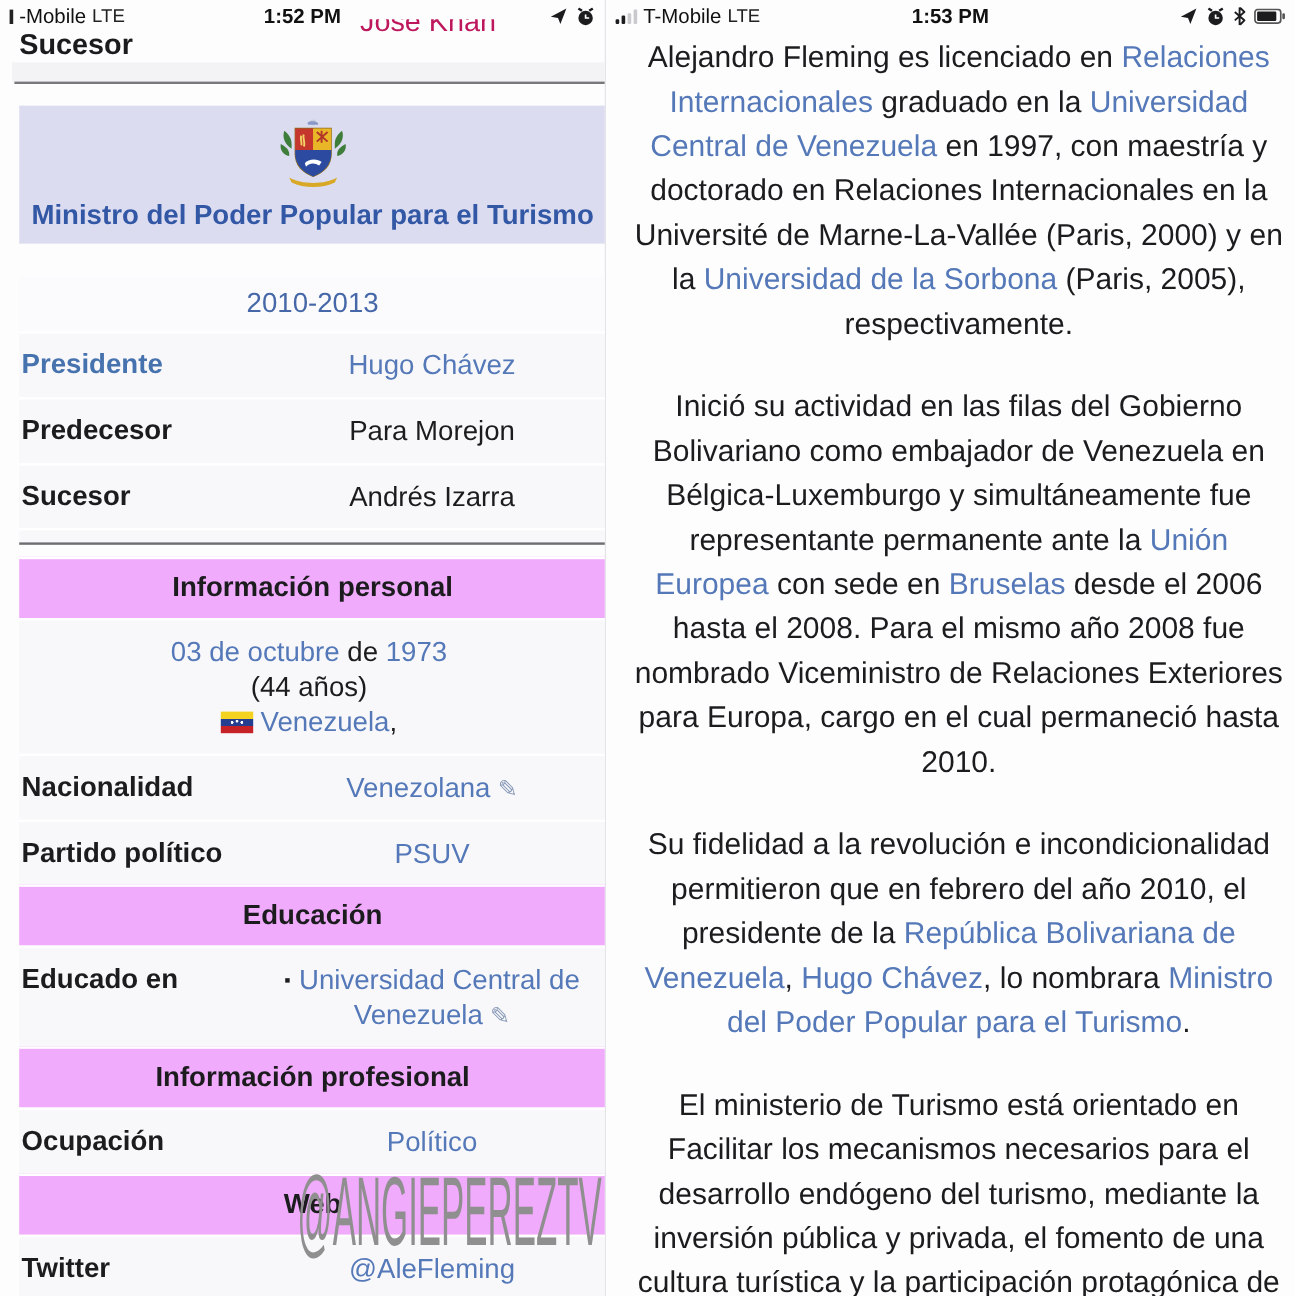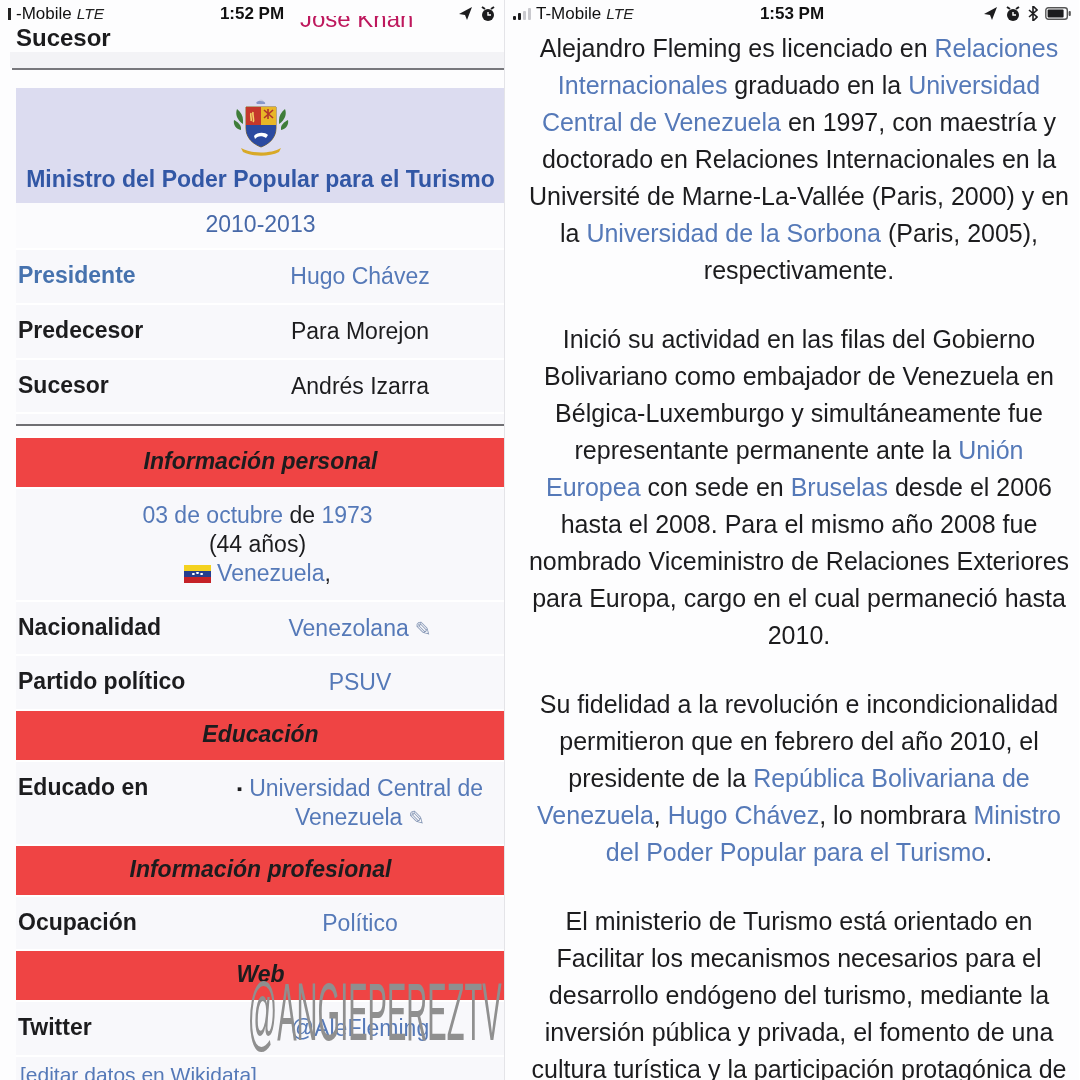--- a/index.html
+++ b/index.html
@@ -8,21 +8,21 @@
 
   
   .panel { position:relative; height:1080px; background:#fdfdfe; overflow:hidden; }
   .panel.left  { width:505px; border-right:1px solid #e4e4e8; }
   .panel.right { width:574px; }
 
   
   .statusbar { position:absolute; top:0; left:0; right:0; height:27px;
                display:flex; align-items:center; padding:0 8px; font-size:17px; color:#111; z-index:5; }
   .sb-left { display:flex; align-items:center; gap:5px; }
-  .sb-net { font-size:15.5px; color:#222;font-style:italic; }
+  .sb-net { font-size:15.5px; color:#222; }
   .sb-time { position:absolute; left:50%; transform:translateX(-50%); font-weight:bold; font-size:17px; color:#111; }
   .sb-icons { margin-left:auto; display:flex; align-items:center; gap:7px; }
   .sb-tick { display:inline-block; width:3px; height:12px; background:#222; }
   .sigbars { display:flex; align-items:flex-end; gap:2px; height:12px; }
   .sigbars i { display:block; width:3px; border-radius:1px; background:#1c1c1e; }
   .sigbars i.dim { background:#c9c9ce; }
 
   
   .top-row { position:absolute; top:24px; left:16px; right:0; height:30px; z-index:2; }
   .top-row .lbl { font-weight:bold; font-size:24px; color:#1b1b1d; }
@@ -30,25 +30,25 @@
   .clipped-value span { display:block; transform:translateY(-11px); font-size:24px; color:#be185d; }
 
   .gray-strip { position:absolute; top:52px; left:10px; right:0; height:16px; background:#f3f3f6; }
   .thick-divider { position:absolute; top:68px; left:12px; right:0; height:0; border-top:2px solid #77777c; }
 
   
   .infobox { position:absolute; top:88px; left:16px; width:489px; font-size:23px; color:#1c1c1e; }
   .ib-header { background:#dcdcf0; text-align:center; padding:10px 6px 10px 6px; }
   .ib-title { font-weight:bold; color:#3257a5; font-size:23px; margin-top:4px; }
   .coa { display:inline-block; }
-  .ib-term { text-align:center; padding:8px 0 10px 0; color:#4668a8; background:#fbfbfd; font-size:23px; }
+  .ib-term { text-align:center; padding:8px 0 10px 0; color:#4668a8; background:#fbfbfd; font-size:23px;margin-top:28px; }
   .ib-row { display:flex; background:#f8f8fb; border-top:2px solid #ffffff; padding:10px 0 12px 0; }
   .ib-label { width:205px; padding:2px 4px 0 2px; font-weight:bold; flex:none; }
   .ib-value { flex:1; text-align:center; padding:2px 6px 0 0; line-height:1.25; }
-  .ib-section { display:block; background:#ef4444; text-align:center; font-weight:bold; padding:10px 0 12px 0;font-style:italic; }
+  .ib-section { display:block; background:#f0abfc; text-align:center; font-weight:bold; padding:10px 0 12px 0; }
   .ib-gap { height:14px; background:#f8f8fb; border-top:2px solid #fff; border-bottom:2px solid #6f6f73; margin-bottom:10px; }
   .ib-footer { background:#f8f8fb; border-top:2px solid #fff; padding:6px 4px 8px 4px; font-size:21px; text-align:left; }
   .lnk { color:#5579b8; }
   .ib-label.lnk { color:#4672ae; }
   .txt { color:#1c1c1e; }
   .bullet { color:#1c1c1e; font-size:15px; vertical-align:2px; margin-right:7px; }
   .pencil { color:#8a9bb8; font-size:20px; margin-left:6px; }
   .flag { display:inline-block; width:27px; height:18px; vertical-align:-2px; margin-right:6px;
           background:
             radial-gradient(circle at 35% 50%, #fff 1px, rgba(0,0,0,0) 1.4px),

